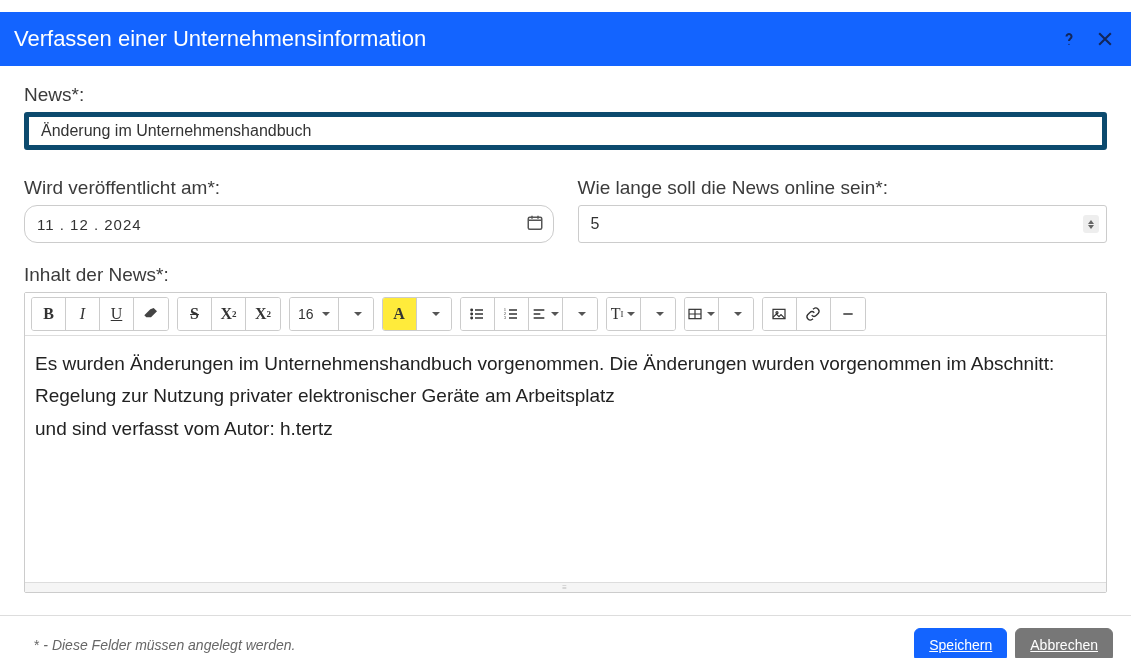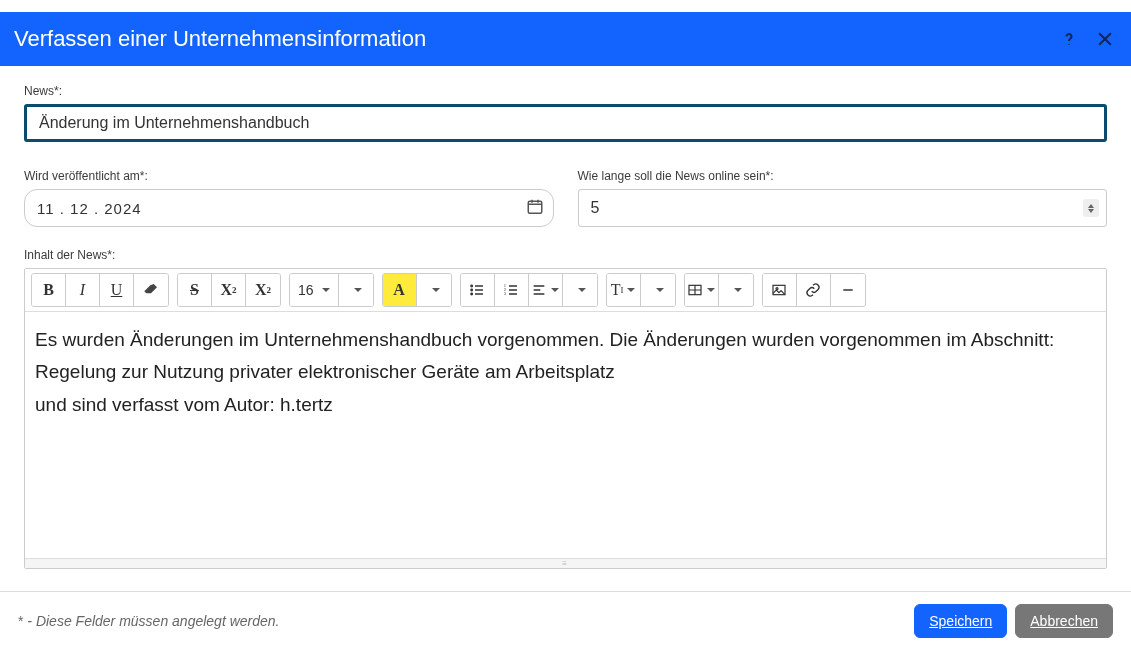--- a/index.html
+++ b/index.html
@@ -3,22 +3,22 @@
 <meta charset="utf-8">
 <style>
   * { box-sizing: border-box; margin: 0; padding: 0; }
   body { font-family: "Segoe UI", Arial, sans-serif; font-size: 15px; color: #333; background: #fff; width: 1131px; }
   .header { background: #1364ff; color: #fff; display: flex; align-items: center; padding: 10px 14px; height: 54px; margin-top: 12px; }
   .header-title { font-size: 22px; font-weight: 500; flex: 1; }
   .header-actions { display: flex; gap: 12px; }
   .icon-btn { width: 24px; height: 24px; cursor: pointer; display: flex; align-items: center; justify-content: center; color: #12265a; }
   .icon-btn svg { width: 20px; height: 20px; }
   .form-area { padding: 18px 24px 6px 24px; }
-  .field-label { font-size: 12px; color: #3b3b3b; margin-bottom: 6px; }
-  .text-input { width: 100%; height: 38px; border: 3px solid #0c4a6e; border-radius: 3px; padding: 0 12px; font-size: 16px; color: #333; }
+  .field-label { font-size: 19px; color: #3b3b3b; margin-bottom: 6px; }
+  .text-input { width: 100%; height: 38px; border: 5px solid #0c4a6e; border-radius: 3px; padding: 0 12px; font-size: 16px; color: #333; }
   .row2 { display: flex; gap: 24px; margin-top: 27px; }
   .col { flex: 1; }
   .date-wrap { position: relative; }
   .date-input { width: 100%; height: 38px; border: 1px solid #ccc; border-radius: 13px; padding: 0 40px 0 12px; font-size: 15px; color: #333; letter-spacing: 1px; }
   .calendar-icon { position: absolute; right: 10px; top: 50%; transform: translateY(-50%); color: #555; }
   .select-wrap { position: relative; }
   .select-input { width: 100%; height: 38px; border: 1px solid #ccc; border-radius: 3px; padding: 0 36px 0 12px; font-size: 16px; color: #333; background: #fff; }
   .spinner { position: absolute; right: 8px; top: 50%; transform: translateY(-50%); width: 16px; height: 18px; background: #eee; border-radius: 3px; display: flex; flex-direction: column; justify-content: center; align-items: center; }
   .spinner::before { content: ""; border-left: 3px solid transparent; border-right: 3px solid transparent; border-bottom: 4px solid #666; margin-bottom: 1px; }
   .spinner::after  { content: ""; border-left: 3px solid transparent; border-right: 3px solid transparent; border-top: 4px solid #666; }
@@ -35,21 +35,21 @@
   .tbtn .caret { margin-left: 4px; border-left: 4px solid transparent; border-right: 4px solid transparent; border-top: 4px solid #555; }
   .tbtn.yellow-a { background: #ffeb3b; font-weight: bold; font-family: "Times New Roman", serif; }
   .tbtn svg { width: 16px; height: 16px; }
   .tbtn.size { font-family: Arial, sans-serif; font-size: 14px; padding: 0 8px; gap: 4px; text-align: center; }
 
   .editor-body { min-height: 246px; padding: 12px 10px; font-family: Arial, sans-serif; font-size: 19px; line-height: 1.7; color: #222; }
   .editor-body p { margin: 0; }
   .resize-handle { height: 10px; background: #f5f5f5; border-top: 1px solid #ddd; display:flex; align-items:center; justify-content:center; color:#bbb; font-size:8px; letter-spacing:2px; cursor: ns-resize; }
 
   .footer { border-top: 1px solid #ddd; margin-top: 16px; padding: 12px 18px; display: flex; align-items: center; }
-  .hint { font-size: 14px; color: #666; font-style: italic; }
+  .hint { font-size: 14px; color: #666; font-style: italic; margin-left: 16px; }
   .hint .ast { font-style: normal; }
   .footer-btns { margin-left: auto; display: flex; gap: 8px; }
   .btn { height: 34px; padding: 0 14px; border-radius: 6px; border: 1px solid #777; background: #777; color: #fff; font-size: 14px; cursor: pointer; text-decoration: underline; }
   .btn.primary { background: #1364ff; border-color: #1364ff; }
 </style>
 </head>
 <body>
 
 <div class="header">
   <div class="header-title">Verfassen einer Unternehmensinformation</div>

